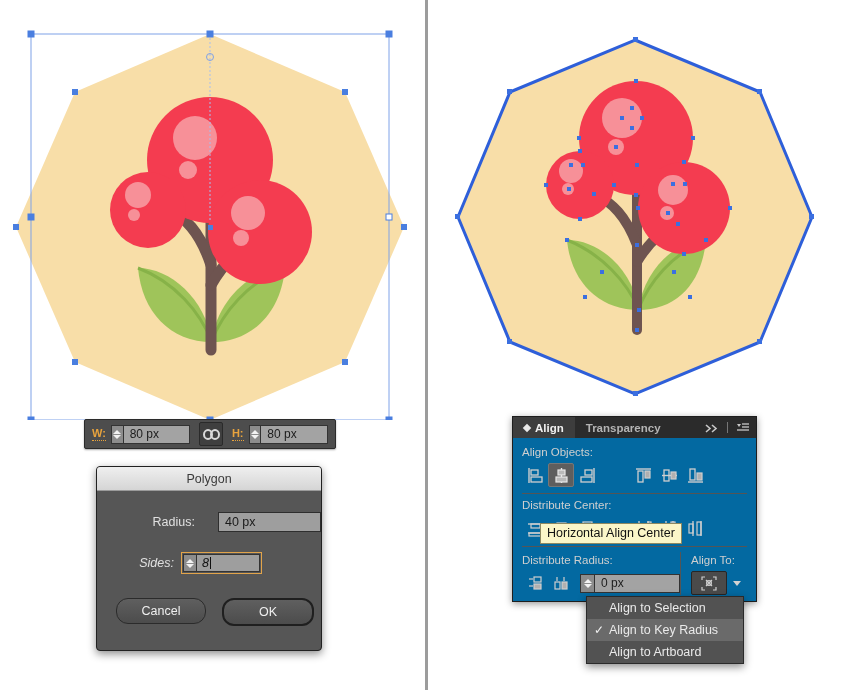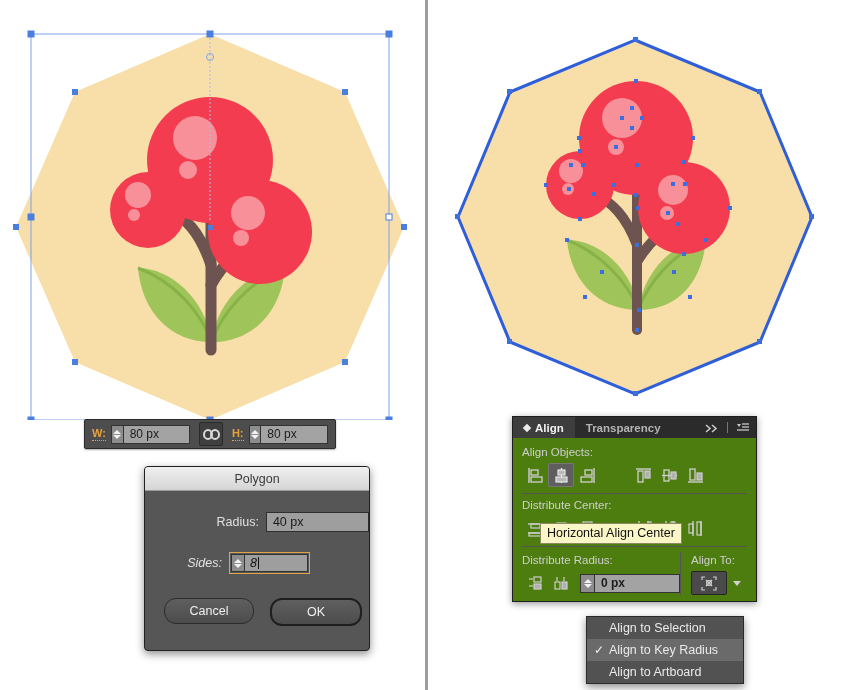--- a/index.html
+++ b/index.html
@@ -42,32 +42,32 @@
   .wh-field{width:80px;}
   .link-btn{
     width:26px;height:22px;background:#3f3f3f;border:1px solid #2a2a2a;border-radius:2px;
     margin:0 9px;display:flex;align-items:center;justify-content:center;
   }
 
   
   .dlg{
     position:absolute;left:96px;top:466px;width:224px;height:183px;
     background:#565656;border:1px solid #212121;border-radius:4px;
-    box-shadow:0 3px 9px rgba(0,0,0,.45);overflow:hidden;margin-left:48px;
+    box-shadow:0 3px 9px rgba(0,0,0,.45);overflow:hidden;
   }
   .dlg-title{
     height:23px;background:linear-gradient(180deg,#efefef 0%,#d5d5d5 100%);
     border-bottom:1px solid #9b9b9b;
     display:flex;align-items:center;justify-content:center;
     font-size:12.5px;color:#3a3a3a;
   }
   .dlg-row{display:flex;align-items:center;height:22px;}
   .dlg-lab{color:#e0e0e0;font-size:12.5px;text-align:right;}
   .radius-row{position:absolute;left:0;top:44px;width:100%;}
-  .radius-row .dlg-lab{width:122px;padding-right:7px;box-sizing:border-box;}
+  .radius-row .dlg-lab{width:122px;padding-right:23px;box-sizing:border-box;}
   .radius-field{width:104px;height:20px;background:#9e9e9e;border:1px solid #2e2e2e;box-sizing:border-box;
     color:#1a1a1a;font-size:12.5px;display:flex;align-items:center;padding-left:6px;}
   .sides-row{position:absolute;left:0;top:85px;width:100%;font-style:italic;}
   .sides-row .dlg-lab{width:84px;padding-right:7px;box-sizing:border-box;}
   .sides-box{display:flex;align-items:center;border:1px solid #e2a44a;padding:1px;background:#565656;}
   .sides-spin{width:13px;height:18px;background:#8c8c8c;border:1px solid #333;border-right:none;box-sizing:border-box;
     display:flex;flex-direction:column;align-items:center;justify-content:center;gap:1px;}
   .sides-spin i{display:block;width:0;height:0;border-left:4px solid transparent;border-right:4px solid transparent;}
   .sides-spin i.up{border-bottom:4px solid #f2f2f2;}
   .sides-spin i.dn{border-top:4px solid #f2f2f2;}
@@ -78,59 +78,59 @@
   .btn{
     width:88px;height:24px;border-radius:12px;font-size:12.5px;color:#efefef;
     display:flex;align-items:center;justify-content:center;
     background:linear-gradient(180deg,#5f5f5f,#4c4c4c);border:1px solid #2b2b2b;
   }
   .btn.primary{border:2px solid #1f1f1f;}
 
   
   .align-panel{
     position:absolute;left:512px;top:416px;width:243px;height:184px;
-    background:#4d7c0f;border:1px solid #1e1e1e;
+    background:#0369a1;border:1px solid #1e1e1e;
     box-shadow:0 2px 7px rgba(0,0,0,.4);overflow:visible;
   }
   .panel-tabs{height:21px;background:#2b2b2b;display:flex;align-items:stretch;position:relative;}
   .tab{display:flex;align-items:center;padding:0 11px;font-size:11.5px;color:#b4b4b4;font-weight:bold;}
   .tab.active{background:#3d3d3d;color:#f0f0f0;}
   .tab .diamond{
     width:6px;height:6px;background:#e9e9e9;transform:rotate(45deg);margin-right:5px;flex:none;
   }
   .tab-right{margin-left:auto;display:flex;align-items:center;padding-right:6px;gap:6px;}
   .panel-body{padding:6px 9px 0 9px;border-radius:21px;}
   .sec-label{color:#cfcfcf;font-size:11.5px;margin:2px 0 5px 0;}
   .icon-row{display:flex;align-items:center;gap:0px;}
   .al-btn{width:26px;height:24px;display:flex;align-items:center;justify-content:center;border-radius:2px;}
   .al-btn.on{background:#5e5e5e;border:1px solid #777;box-sizing:border-box;}
   .gap-wide{width:30px;}
   .hr{height:1px;background:#555;margin:6px 0 5px 0;}
   .spacing-wrap{display:flex;}
   .spacing-left{flex:1;}
   .spacing-right{width:78px;border-left:1px solid #555;padding-left:10px;box-sizing:border-box;}
-  .sp-field{width:86px;font-weight:bold;}
+  .sp-field{width:86px;}
   .keyobj-btn{
     width:34px;height:22px;background:#4a4a4a;border:1px solid #262626;border-radius:2px;
     display:flex;align-items:center;justify-content:center;
   }
   .tri-dn{width:0;height:0;border-left:4px solid transparent;border-right:4px solid transparent;border-top:5px solid #d2d2d2;}
 
   
   .tooltip{
     position:absolute;left:540px;top:484px;
     background:#fbf6c8;border:1px solid #8d8861;color:#111;
     font-size:12.5px;padding:2px 6px 3px 6px;white-space:nowrap;z-index:30;margin-top:39px;
   }
 
   
   .menu{
     position:absolute;left:586px;top:596px;width:156px;
     background:#525252;border:1px solid #2a2a2a;
-    box-shadow:0 3px 8px rgba(0,0,0,.45);z-index:25;margin-top:20px;
+    box-shadow:0 3px 8px rgba(0,0,0,.45);z-index:25;
   }
   .menu-item{
     height:22px;display:flex;align-items:center;font-size:12.5px;color:#eaeaea;padding-left:22px;position:relative;
   }
   .menu-item.sel{background:#6a6a6a;}
   .menu-item .chk{position:absolute;left:7px;top:4px;font-size:12px;color:#f0f0f0;}
 </style>
 </head>
 <body>
 

